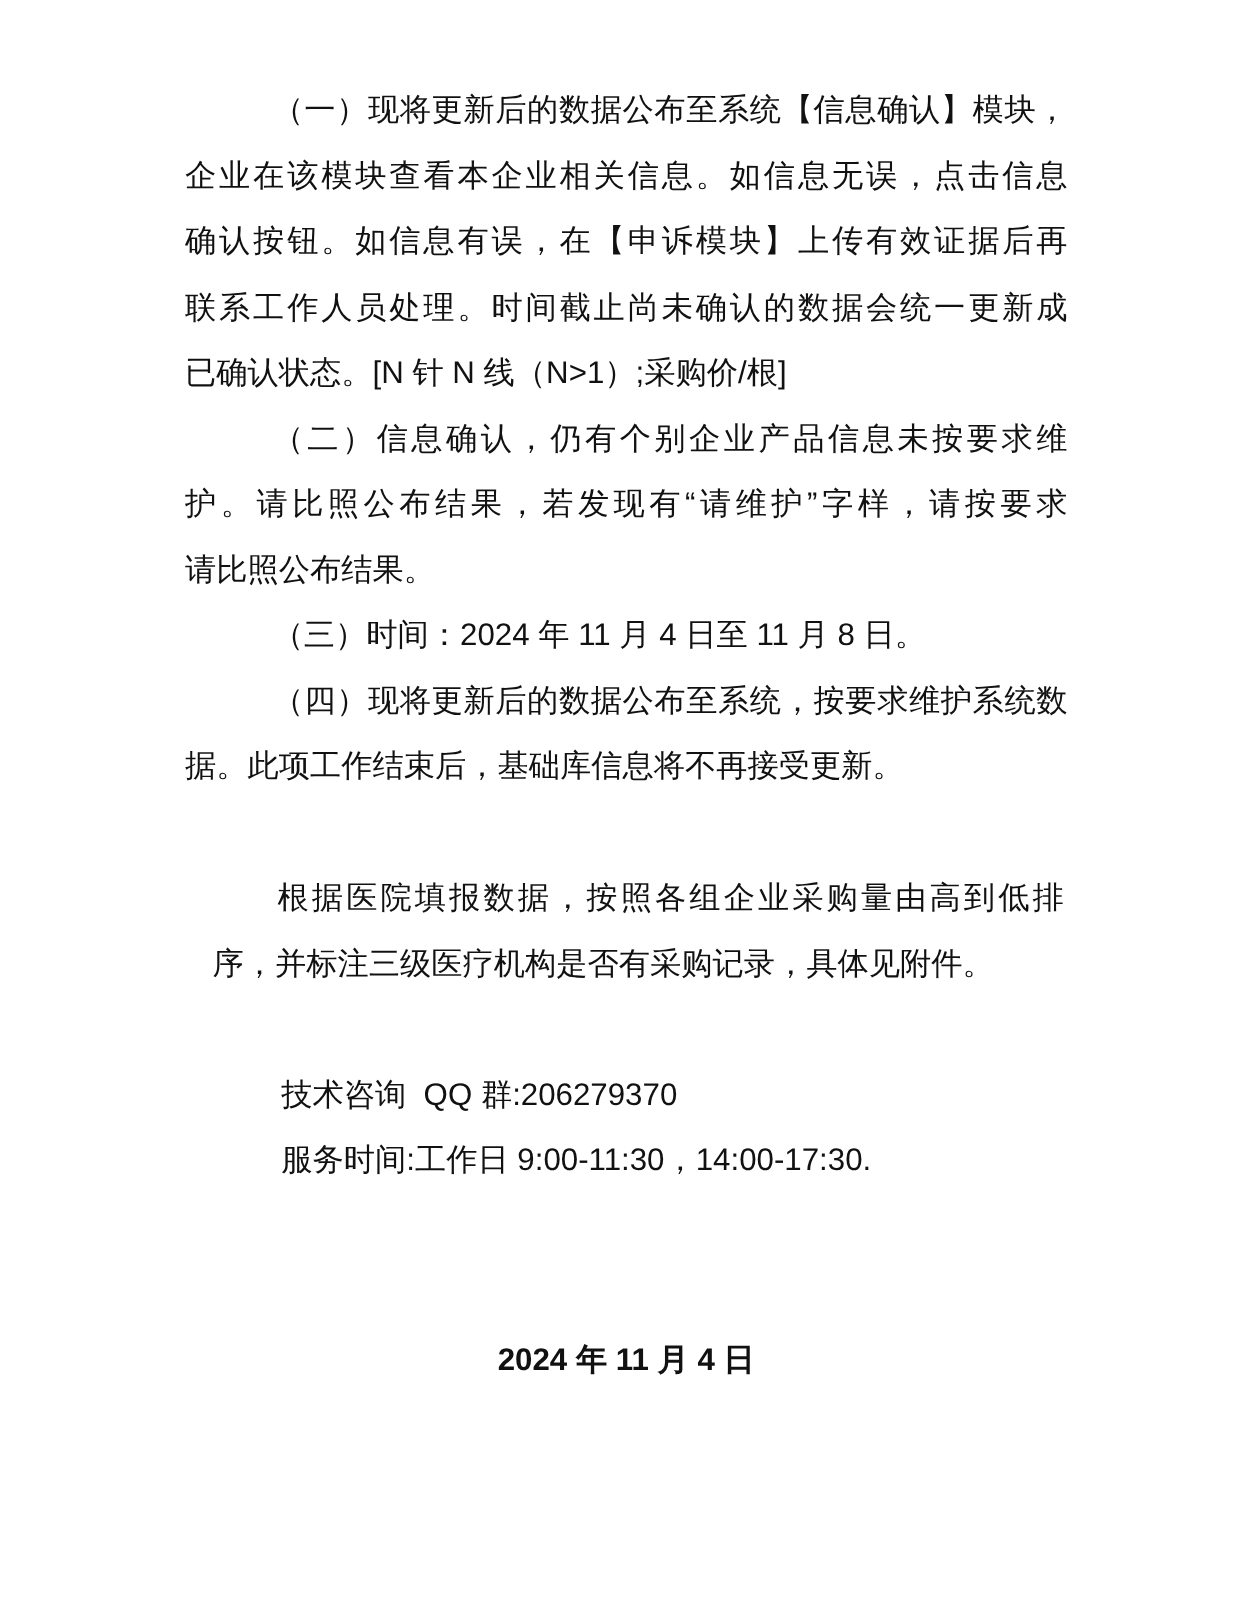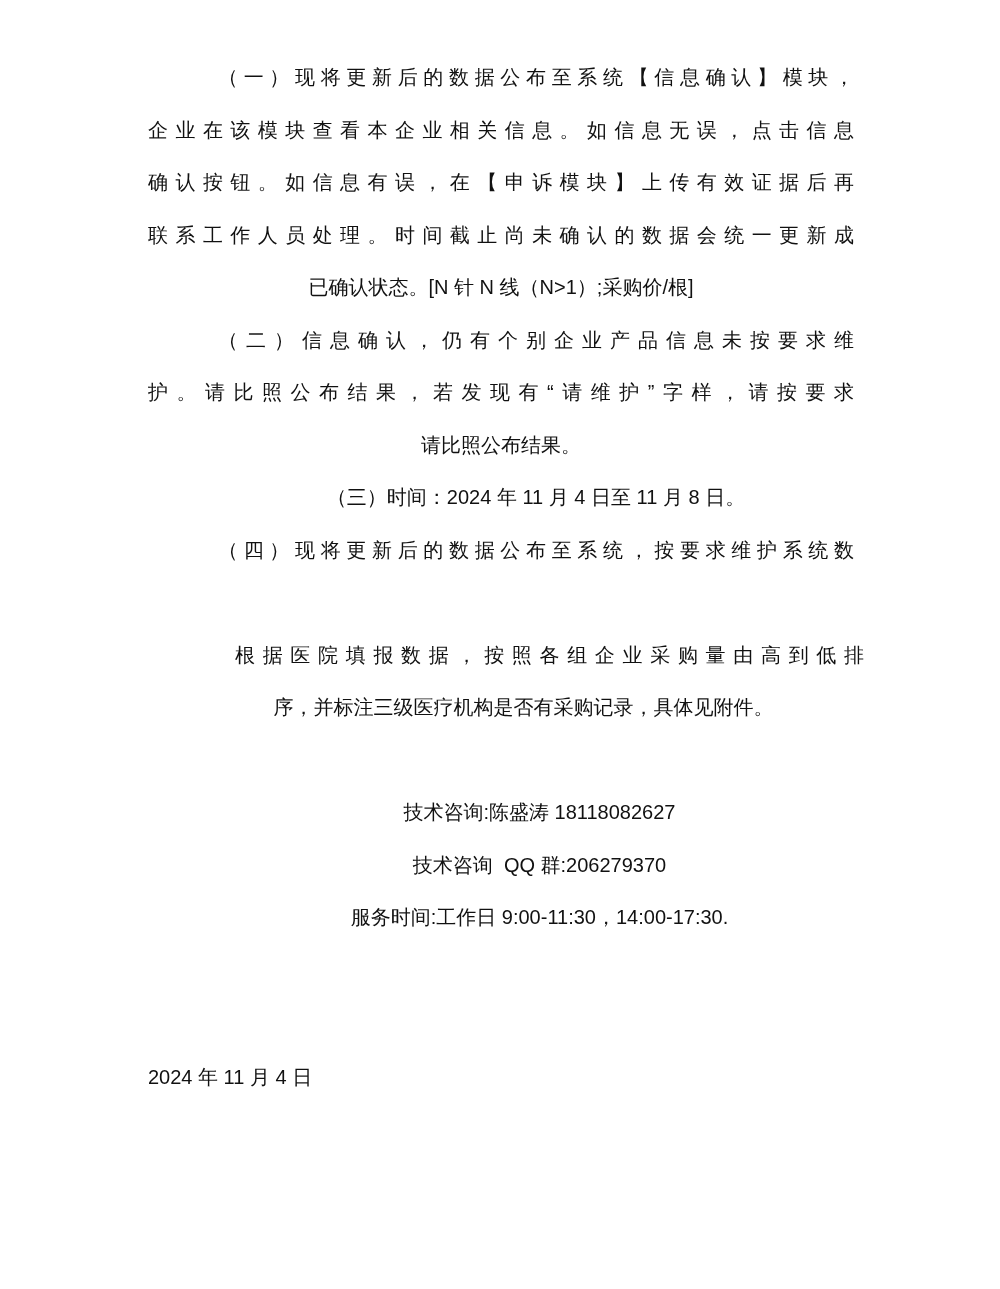--- a/index.html
+++ b/index.html
@@ -9,86 +9,85 @@
     width: 1000px;
     height: 1289px;
     background: #ffffff;
     color: #111111;
     font-family: "Liberation Sans", sans-serif;
     overflow: hidden;
   }
   .doc {
     position: absolute;
     left: 148px;
-    top: 51px;
+    top: 62px;
     width: 706px;
-    font-size: 20px;
+    font-size: 25px;
   }
   .ln {
     height: 52.5px;
     line-height: 52.5px;
     overflow: hidden;
     white-space: pre;
-    text-align: center;
   }
   
   .j {
     white-space: normal;
     text-align: justify;
     text-align-last: justify;
     text-justify: inter-character;
   }
   
   .ind { padding-left: 70px; }
   
   .h { font-weight: bold; font-size: 28px; }
   .h4 { padding-left: 25px; }
   
-  .sec3p { margin-left: 35px; width: 681px; }
+  .sec3p { margin-left: 22px; width: 681px; }
   .sec3p .first { padding-left: 52px; }
   
   .contact { padding-left: 77px; }
   .spacer-a { height: 55px; }
   .spacer-b { height: 52.5px; }
-  .date { text-align: left; }
+  .date { text-align: center; font-weight: bold; }
 </style>
 </head>
 <body>
 
 <div class="page">
   <div class="doc">
 
     <div class="ln j ind">（一）现将更新后的数据公布至系统【信息确认】模块，</div>
     <div class="ln j">企业在该模块查看本企业相关信息。如信息无误，点击信息</div>
     <div class="ln j">确认按钮。如信息有误，在【申诉模块】上传有效证据后再</div>
     <div class="ln j">联系工作人员处理。时间截止尚未确认的数据会统一更新成</div>
     <div class="ln">已确认状态。[N 针 N 线（N&gt;1）;采购价/根]</div>
 
     <div class="ln j ind">（二）信息确认，仍有个别企业产品信息未按要求维</div>
     <div class="ln j">护。请比照公布结果，若发现有“请维护”字样，请按要求</div>
     <div class="ln">请比照公布结果。</div>
 
     <div class="ln ind">（三）时间：2024 年 11 月 4 日至 11 月 8 日。</div>
 
     <div class="ln j ind">（四）现将更新后的数据公布至系统，按要求维护系统数</div>
+    <div class="ln">据。此项工作结束后，基础库信息将不再接受更新。</div>
 
     <div class="ln h">
       
     </div>
 
     <div class="sec3p">
       <div class="ln j first">根据医院填报数据，按照各组企业采购量由高到低排</div>
       <div class="ln">序，并标注三级医疗机构是否有采购记录，具体见附件。</div>
     </div>
 
     <div class="ln h h4">
       
     </div>
 
-    <div class="ln contact">技术咨询:陈盛涛 18118082627</div>
     <div class="ln contact">技术咨询  QQ 群:206279370</div>
     <div class="ln contact">服务时间:工作日 9:00-11:30，14:00-17:30.</div>
 
     <div class="spacer-a"></div>
 
 
     <div class="spacer-b"></div>
 
     <div class="ln date">2024 年 11 月 4 日</div>
 

